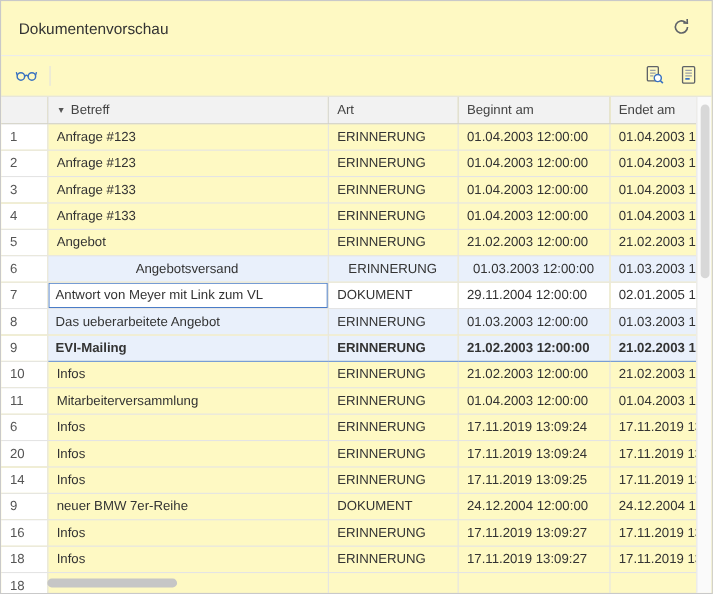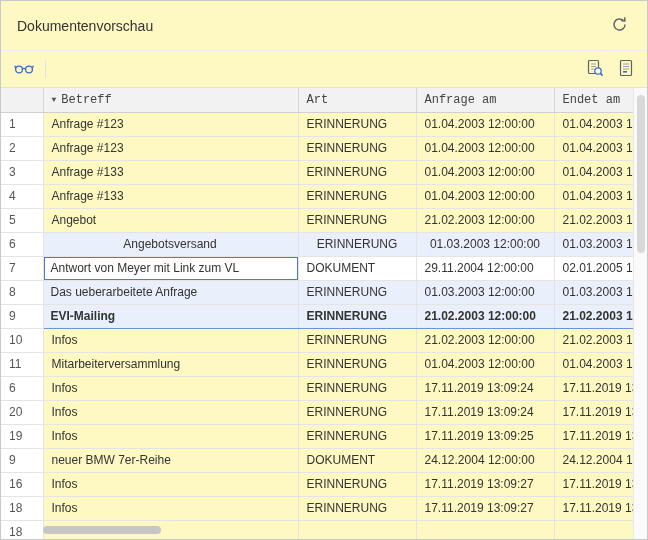--- a/index.html
+++ b/index.html
@@ -65,21 +65,20 @@
     overflow: hidden;
     text-align: left;
     font-weight: normal;
   }
   thead th {
     background: #f2f2f2;
     color: #444;
     border-right: 1px solid #d6d6d6;
     border-bottom: 1px solid #cfcfcf;
     cursor: pointer;
-    font-family: Liberation Mono, monospace;
   }
   .sort-icon {
     display: inline-block;
     font-size: 8px;
     color: #555;
     margin-right: 5px;
     vertical-align: 1px;
   }
   td.col-num { color: #555; background: #fff; }
   tbody tr { cursor: default; }
@@ -171,21 +170,21 @@
             <col style="width:138px">
             <col style="width:120px">
         </colgroup>
         <thead>
           <tr>
             <th></th>
             <th>
               <span class="sort-icon">▼</span><span>Betreff</span>
             </th>
             <th><span>Art</span></th>
-            <th><span>Anfrage am</span></th>
+            <th><span>Beginnt am</span></th>
             <th><span>Endet am</span></th>
           </tr>
         </thead>
         <tbody id="rows">
             <tr>
               <td class="col-num">1</td>
               <td class="col-betreff">Anfrage #123</td>
               <td class="col-art">ERINNERUNG</td>
               <td class="col-beginnt">01.04.2003 12:00:00</td>
               <td class="col-endet">01.04.2003 12:00:00</td>
@@ -227,21 +226,21 @@
             </tr>
             <tr class="selected focused">
               <td class="col-num">7</td>
               <td class="col-betreff">Antwort von Meyer mit Link zum VL</td>
               <td class="col-art">DOKUMENT</td>
               <td class="col-beginnt">29.11.2004 12:00:00</td>
               <td class="col-endet">02.01.2005 12:00:00</td>
             </tr>
             <tr class="selected">
               <td class="col-num">8</td>
-              <td class="col-betreff">Das ueberarbeitete Anfrage</td>
+              <td class="col-betreff">Das ueberarbeitete Angebot</td>
               <td class="col-art">ERINNERUNG</td>
               <td class="col-beginnt">01.03.2003 12:00:00</td>
               <td class="col-endet">01.03.2003 12:00:00</td>
             </tr>
             <tr class="selected sel-bottom">
               <td class="col-num">9</td>
               <td class="col-betreff">EVI-Mailing</td>
               <td class="col-art">ERINNERUNG</td>
               <td class="col-beginnt">21.02.2003 12:00:00</td>
               <td class="col-endet">21.02.2003 12:00:00</td>
@@ -268,21 +267,21 @@
               <td class="col-endet">17.11.2019 13:09:24</td>
             </tr>
             <tr>
               <td class="col-num">20</td>
               <td class="col-betreff">Infos</td>
               <td class="col-art">ERINNERUNG</td>
               <td class="col-beginnt">17.11.2019 13:09:24</td>
               <td class="col-endet">17.11.2019 13:09:24</td>
             </tr>
             <tr>
-              <td class="col-num">19</td>
+              <td class="col-num">14</td>
               <td class="col-betreff">Infos</td>
               <td class="col-art">ERINNERUNG</td>
               <td class="col-beginnt">17.11.2019 13:09:25</td>
               <td class="col-endet">17.11.2019 13:09:25</td>
             </tr>
             <tr>
               <td class="col-num">9</td>
               <td class="col-betreff">neuer BMW 7er-Reihe</td>
               <td class="col-art">DOKUMENT</td>
               <td class="col-beginnt">24.12.2004 12:00:00</td>

